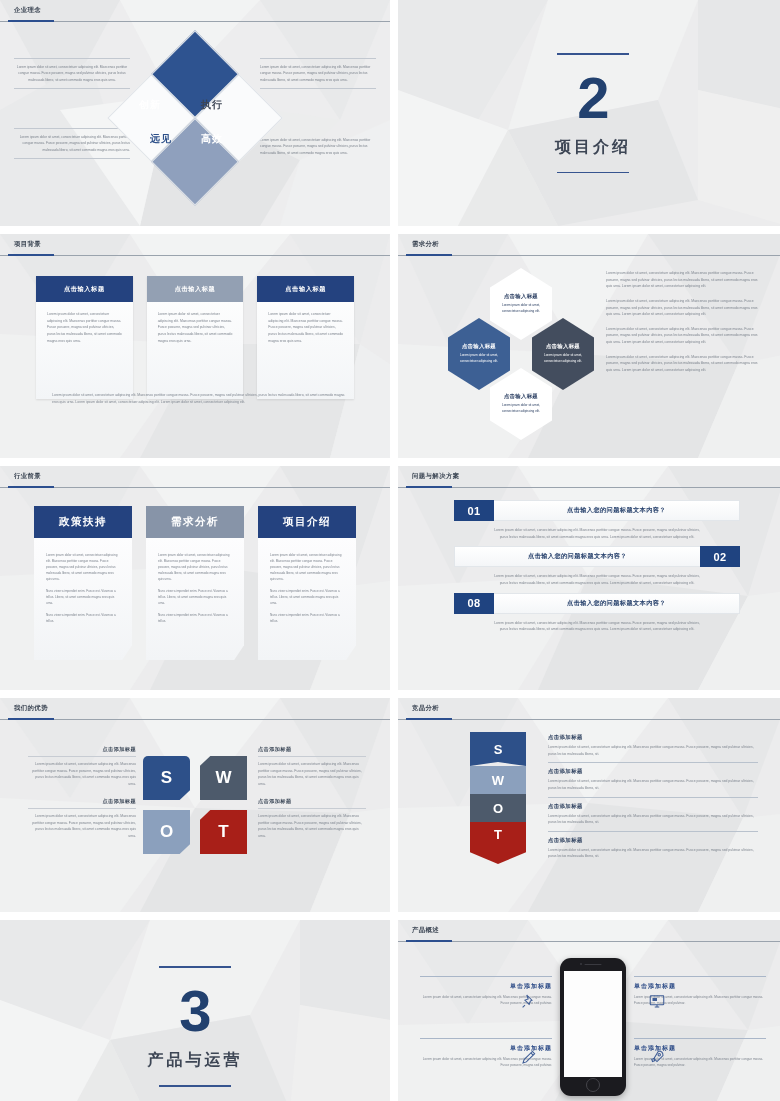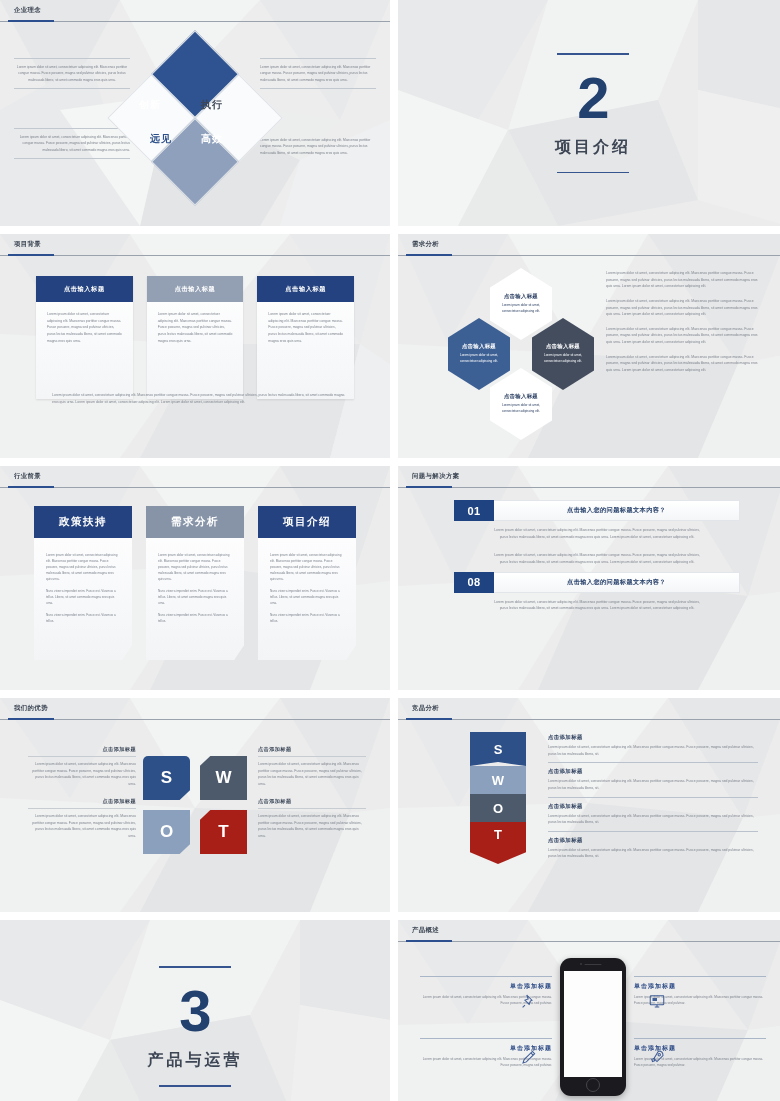--- a/index.html
+++ b/index.html
@@ -341,20 +341,24 @@
     </div>
     <div class="ribs">
       <div class="rib">
         <div class="ribbar">
           <div class="ribnum">01</div>
           <div class="ribttl">点击输入您的问题标题文本内容？</div>
         </div>
         <p class="lorem ribdesc">Lorem ipsum dolor sit amet, consectetuer adipiscing elit. Maecenas porttitor congue massa. Fusce posuere, magna sed pulvinar ultricies, purus lectus malesuada libero, sit amet commodo magna eros quis urna. Lorem ipsum dolor sit amet, consectetuer adipiscing elit.</p>
       </div>
       <div class="rib rev">
+        <div class="ribbar">
+          <div class="ribttl">点击输入您的问题标题文本内容？</div>
+          <div class="ribnum">02</div>
+        </div>
         <p class="lorem ribdesc">Lorem ipsum dolor sit amet, consectetuer adipiscing elit. Maecenas porttitor congue massa. Fusce posuere, magna sed pulvinar ultricies, purus lectus malesuada libero, sit amet commodo magna eros quis urna. Lorem ipsum dolor sit amet, consectetuer adipiscing elit.</p>
       </div>
       <div class="rib">
         <div class="ribbar">
           <div class="ribnum">08</div>
           <div class="ribttl">点击输入您的问题标题文本内容？</div>
         </div>
         <p class="lorem ribdesc">Lorem ipsum dolor sit amet, consectetuer adipiscing elit. Maecenas porttitor congue massa. Fusce posuere, magna sed pulvinar ultricies, purus lectus malesuada libero, sit amet commodo magna eros quis urna. Lorem ipsum dolor sit amet, consectetuer adipiscing elit.</p>
       </div>
     </div>

